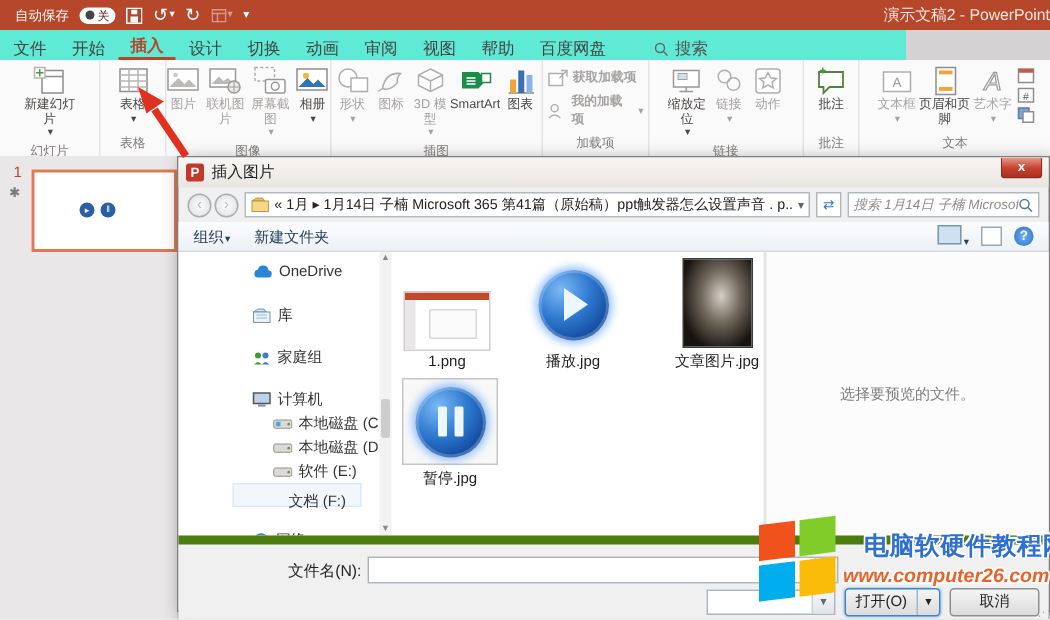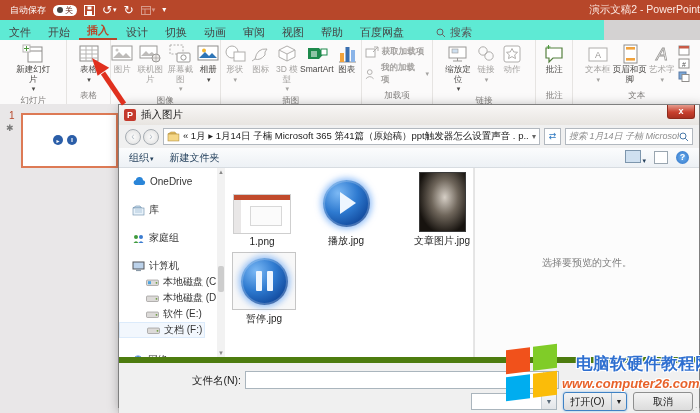--- a/index.html
+++ b/index.html
@@ -58,24 +58,24 @@
   .crumb-dd{margin-left:auto;color:#666;font-size:8px;}
   .refreshbtn{width:17px;height:17px;background:#fff;border:1px solid #b2b8bf;color:#2f79c1;font-size:9px;text-align:center;line-height:15px;box-sizing:border-box;}
   .searchbox{width:128px;height:17px;background:#fff;border:1px solid #b2b8bf;display:flex;align-items:center;padding:0 3px;box-sizing:border-box;}
   .search-text{flex:1;font-size:9px;color:#8d8d8d;font-style:italic;white-space:nowrap;overflow:hidden;}
   .dlg-toolbar{height:19px;background:linear-gradient(#fbfcfd,#edf1f5);border-bottom:1px solid #d7dce1;display:flex;align-items:center;gap:16px;padding:0 10px;font-size:10px;color:#24405c;}
   .tb-right{margin-left:auto;display:flex;align-items:center;gap:8px;}
   .viewico{width:14px;height:11px;background:#cfe0f0;border:1px solid #7d96ad;}
   .paneico{width:12px;height:11px;background:#fff;border:1px solid #9aa6b0;}
   .helpico{width:13px;height:13px;border-radius:50%;background:radial-gradient(#6fb1f0,#2a6fc4);color:#fff;font-size:9px;font-weight:bold;text-align:center;line-height:13px;}
   .dlg-body{position:relative;height:189px;background:#fff;display:flex;}
-  .dlg-side{width:106px;position:relative;padding-top:3px;box-sizing:border-box;}
+  .dlg-side{width:106px;position:relative;padding-top:3px;box-sizing:border-box;margin-left:36px;}
   .side-item{display:flex;align-items:center;gap:4px;height:16px;padding-left:13px;font-size:10px;color:#333;white-space:nowrap;}
   .side-item.sub{padding-left:27px;}
-  .side-item.cur{background:#f2f7fd;border:1px solid #dcebfb;width:86px;box-sizing:border-box;}
+  .side-item.cur{background:#f2f7fd;border:1px solid #dcebfb;width:86px;box-sizing:border-box;flex-direction:column;}
   .side-scroll{position:absolute;right:0;top:0;bottom:0;width:8px;background:#f2f2f2;font-size:6px;color:#888;display:flex;flex-direction:column;align-items:center;justify-content:space-between;padding:1px 0;box-sizing:border-box;}
   .sthumb2{width:6px;height:26px;background:#cdcdcd;border-radius:2px;position:absolute;left:1px;top:98px;}
   .dlg-files{position:relative;width:248px;}
   .fi{position:absolute;width:66px;text-align:center;}
   .fi .lbl{margin-top:2px;font-size:10px;color:#1e1e1e;white-space:nowrap;}
   .shot{width:56px;height:38px;background:#fff;border:1px solid #cfcfcf;margin:0 auto;position:relative;overflow:hidden;}
   .shot .bar{position:absolute;left:0;top:0;width:100%;height:5px;background:#c14a2c;}
   .shot .col{position:absolute;left:0;top:5px;width:7px;bottom:0;background:#e9e7e7;}
   .shot .cv{position:absolute;left:16px;top:11px;width:30px;height:18px;background:#fbfbfb;border:1px solid #d8d8d8;}
   .tile{width:62px;height:57px;background:#fff;display:flex;align-items:center;justify-content:center;margin:0 auto;}

